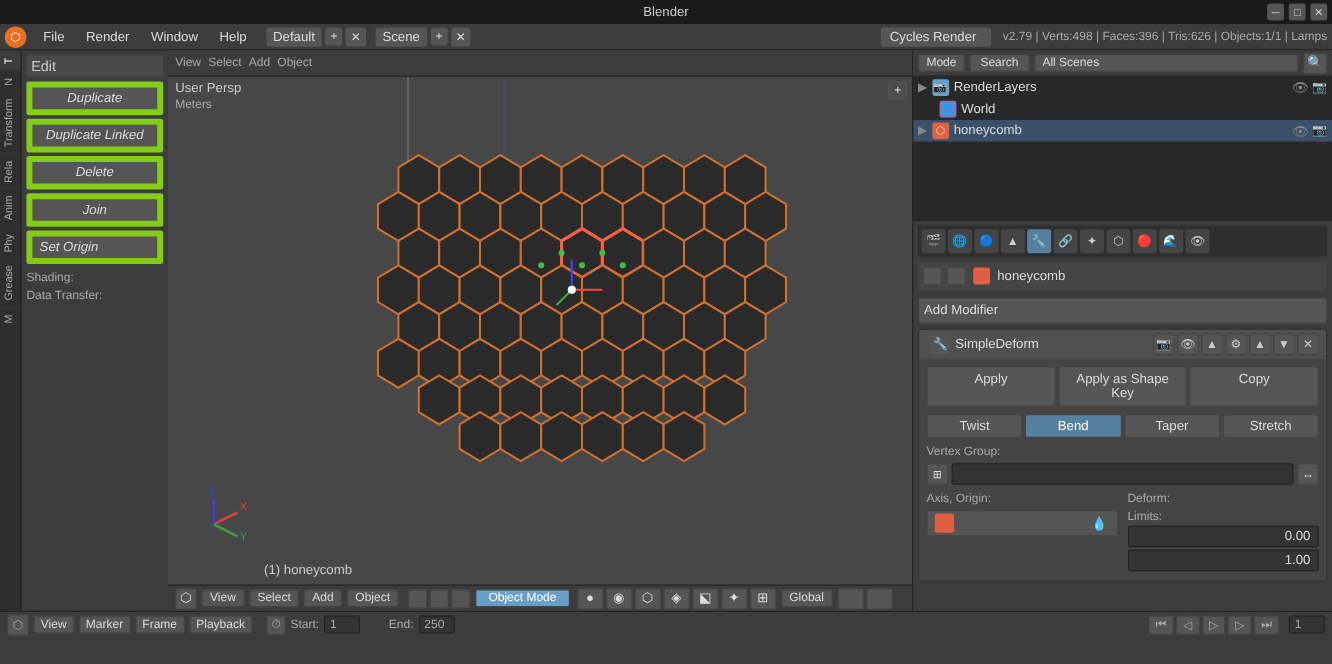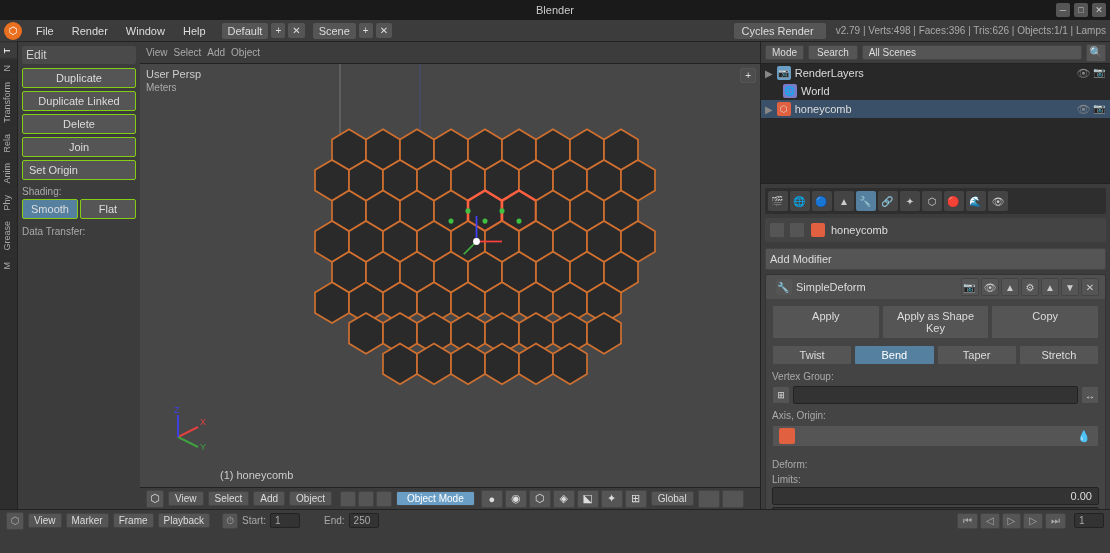--- a/index.html
+++ b/index.html
@@ -83,27 +83,28 @@
       color: #ccc;
       margin-bottom: 4px;
       padding: 2px 4px;
       background: #4a4a4a;
       border-radius: 2px;
     }
     .btn {
       display: block;
       width: 100%;
       background: #555;
-      border: 1px solid #84cc16;
+      border: 5px solid #84cc16;
       color: #ddd;
       padding: 3px 6px;
       margin-bottom: 3px;
       cursor: pointer;
       border-radius: 2px;
       font-size: 11px;
+      font-style: italic;
     }
     .btn-row {
       display: flex;
       gap: 2px;
       margin-bottom: 3px;
     }
     .btn-row .btn { flex: 1; }
     .btn-active { background: #5680a0 !important; }
     .dropdown-btn {
       display: flex;
@@ -587,24 +588,20 @@
       <button class="btn">Duplicate</button>
       <button class="btn">Duplicate Linked</button>
       <button class="btn">Delete</button>
       <button class="btn">Join</button>
       <button class="btn dropdown-btn">
         <span>Set Origin</span>
         <span class="triangle-down"></span>
       </button>
       <div style="margin-top:6px;">
         <div class="label-sm">Shading:</div>
-        <div class="btn-row">
-          <button class="btn btn-active">Smooth</button>
-          <button class="btn">Flat</button>
-        </div>
       </div>
       <div style="margin-top:4px;">
         <div class="label-sm">Data Transfer:</div>
       </div>
     </div>
   </div>
 
   <div id="viewport">
     <div id="viewport-header">
       <div style="font-size:10px;color:#aaa;display:flex;gap:6px;">
@@ -894,21 +891,21 @@
 
           <div class="prop-row">
             <div class="prop-label">Vertex Group:</div>
           </div>
           <div style="display:flex;gap:3px;margin-bottom:6px;">
             <div class="prop-field-grid">⊞</div>
             <div style="flex:1;background:#333;border:1px solid #222;border-radius:2px;padding:2px 4px;font-size:11px;color:#888;"></div>
             <div class="prop-expand">↔</div>
           </div>
 
-          <div style="display:flex;gap:8px;flex-direction:column;">
+          <div style="display:flex;gap:8px;">
             <div style="flex:1;">
               <div class="deform-label">Axis, Origin:</div>
               <div class="axis-field" style="margin-bottom:4px;">
                 <div class="axis-icon"></div>
                 <div style="flex:1;"></div>
                 <div class="eyedropper">💧</div>
               </div>
             </div>
             <div style="flex:1;">
               <div class="deform-label">Deform:</div>

